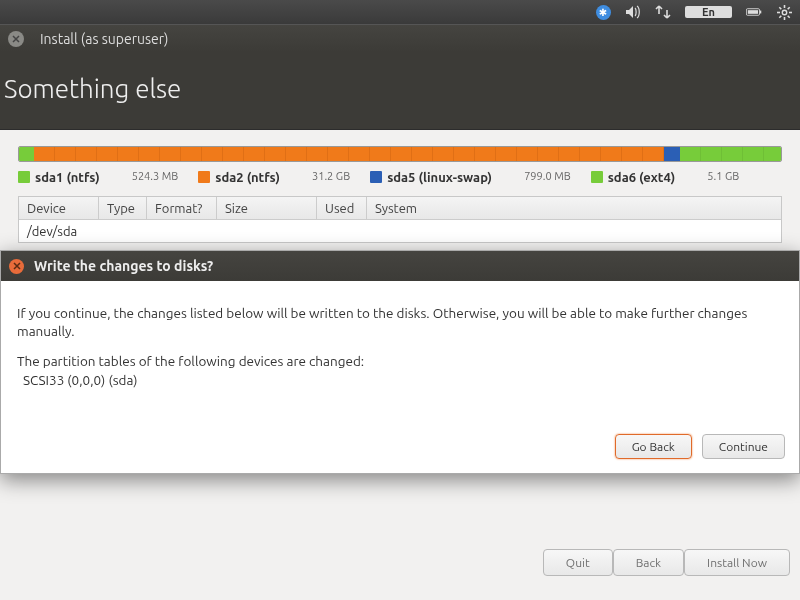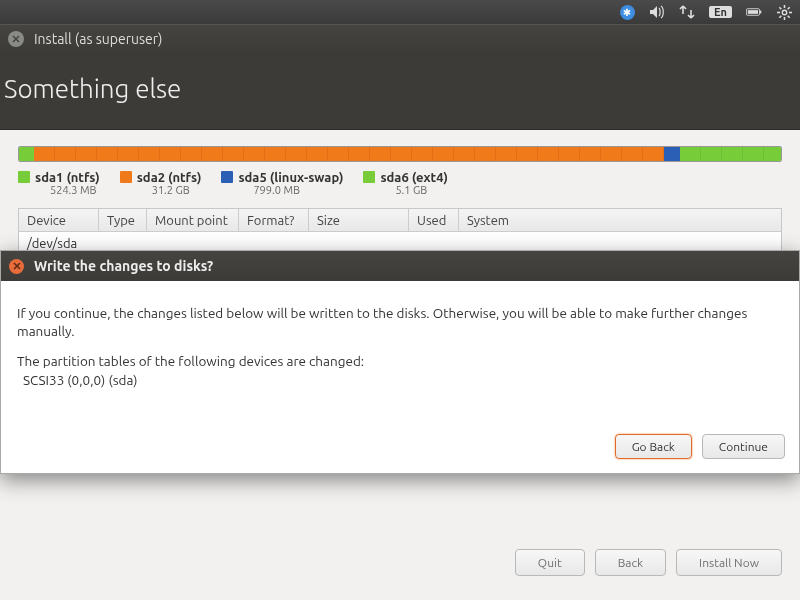--- a/index.html
+++ b/index.html
@@ -1,60 +1,60 @@
 <!DOCTYPE html>
 <html><head>
 <meta charset="utf-8">
 <style>
   * { box-sizing: border-box; margin: 0; padding: 0; font-family: Ubuntu, "Segoe UI", sans-serif; }
   html, body { width: 800px; height: 600px; overflow: hidden; background: #2c2c2c; }
   
   
   .panel { height: 24px; background: linear-gradient(#4a4a4a,#3a3a3a); display:flex; justify-content:flex-end; align-items:center; padding:0 8px; gap:14px; }
   .panel .ikn { width:16px; height:16px; display:flex; align-items:center; justify-content:center; color:#ddd; font-size:12px;}
-  .panel .pill { font-size:11px; background:#ddd; color:#333; padding:0 5px; border-radius:2px; font-weight:bold;}
+  .panel .pill { font-size:11px; background:#ddd; color:#333; padding:0 17px; border-radius:2px; font-weight:bold;}
   .panel .acc-icon { width:15px; height:15px; border-radius:50%; background:#3f8de0; display:flex; align-items:center; justify-content:center; color:#fff; font-size:10px;}
   .panel svg { display:block; }
   
   
-  .titlebar { height:28px; background:linear-gradient(#454440,#3c3b37); display:flex; align-items:center; padding:0 8px; gap:10px; color:#ddd; font-size:14px; border-top:1px solid #555;}
+  .titlebar { height:28px; background:linear-gradient(#454440,#3c3b37); display:flex; align-items:center; padding:0 8px; gap:16px; color:#ddd; font-size:14px; border-top:1px solid #555;}
   .tb-close { width:16px; height:16px; border-radius:50%; background:#8a8a86; display:flex; align-items:center; justify-content:center; }
   .tb-close svg { display:block; }
   
   
   .hdr { background:#3c3b37; padding:22px 4px 26px; color:#eee; }
   .hdr h1 { font-weight:300; font-size:26px; }
   
   
   .body { position:absolute; top:130px; left:0; right:0; bottom:0; background:#f2f1f0; padding:16px 18px 18px; color:#333;}
   
   
   .partbar { height:16px; border:1px solid #999; display:flex; overflow:hidden; border-radius:2px;}
   .partbar .seg { height:100%; }
   .seg.green { background:repeating-linear-gradient(90deg,#77cc3a,#77cc3a 20px,#6fbf36 20px,#6fbf36 21px); }
   .seg.orange { background:repeating-linear-gradient(90deg,#f07a1a,#f07a1a 20px,#e06f15 20px,#e06f15 21px); }
   .seg.blue { background:#2b5fb5; }
   
   .legend { display:flex; gap:20px; margin-top:8px; font-size:12px; }
-  .lg { display:flex; flex-direction:column; }
+  .lg { display:flex; flex-direction:row; }
   .lg .top { display:flex; align-items:center; gap:5px; font-weight:bold; font-size:13px;}
   .swatch { width:12px; height:12px; border-radius:1px; display:inline-block;}
   .swatch.green{background:#77cc3a;} .swatch.orange{background:#f07a1a;} .swatch.blue{background:#2b5fb5;}
   .lg .sz { color:#666; font-size:11px; margin-left:32px;}
   
   
   .ptable { margin-top:12px; border:1px solid #c8c8c8; background:#fff; font-size:13px;}
   .ptable .hrow { display:flex; background:linear-gradient(#f4f4f4,#e8e8e8); border-bottom:1px solid #ccc;}
   .ptable .hrow > div { padding:4px 8px; border-right:1px solid #ccc; color:#444;}
   .ptable .hrow > div:last-child{border-right:none;}
   .ptable .drow { padding:4px 8px; }
   .c-dev{width:80px;} .c-type{width:48px;} .c-mp{width:92px;} .c-fmt{width:70px;} .c-size{width:100px;} .c-used{width:50px;} .c-sys{flex:1;}
   
   
-  .footer { position:absolute; bottom:24px; right:18px; display:flex; gap:10px;}
+  .footer { position:absolute; bottom:24px; right:10px; display:flex; }
   .btn { padding:6px 22px; font-size:12px; background:linear-gradient(#f7f7f7,#e8e8e8); border:1px solid #b8b8b8; border-radius:4px; color:#707070; cursor:pointer;}
   
   
   .dialog { position:absolute; top:250px; left:0; right:0; background:#fff; box-shadow:0 6px 20px rgba(0,0,0,.45); border:1px solid #aaa;}
   .dlg-title { height:26px; background:linear-gradient(#454440,#3c3b37); color:#eee; display:flex; align-items:center; padding:15px 8px; gap:10px; font-size:14px; font-weight:bold;}
   .dlg-close { width:15px; height:15px; border-radius:50%; background:#e86b3a; display:flex; align-items:center; justify-content:center;}
   .dlg-body { padding:23px 16px; font-size:13.5px; color:#333; line-height:1.35;}
   .dlg-body p { margin-bottom:12px; }
   .dlg-body .indent { margin-left:6px; }
   .dlg-foot { display:flex; justify-content:flex-end; gap:10px; padding:10px 14px 14px;}
@@ -154,21 +154,20 @@
           <span>sda6 (ext4)</span>
         </div>
         <div class="sz">5.1 GB</div>
       </div>
     </div>
 
   <div class="ptable">
     <div class="hrow">
       <div class="c-dev">Device</div>
       <div class="c-type">Type</div>
-      <div class="c-mp">Mount point</div>
       <div class="c-fmt">Format?</div>
       <div class="c-size">Size</div>
       <div class="c-used">Used</div>
       <div class="c-sys">System</div>
     </div>
     <div class="drow">/dev/sda</div>
   </div>
 
   <div class="footer">
     <button class="btn">Quit</button>

